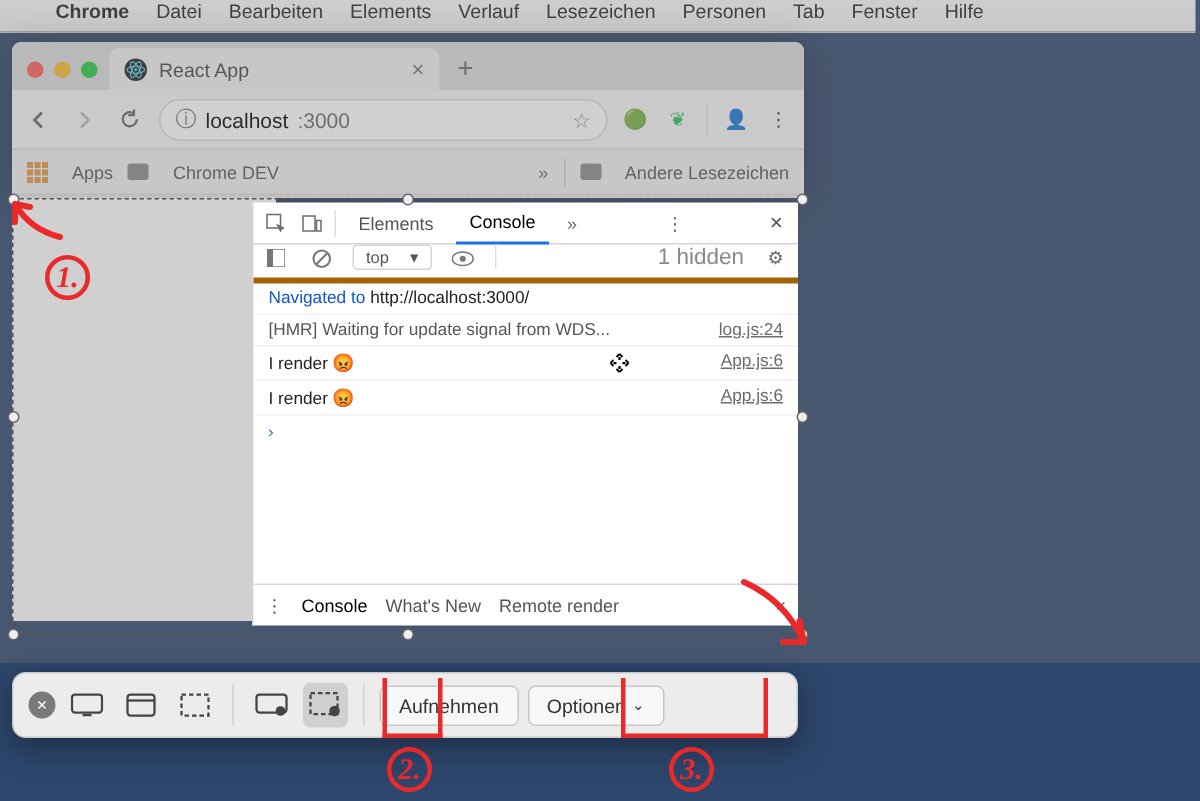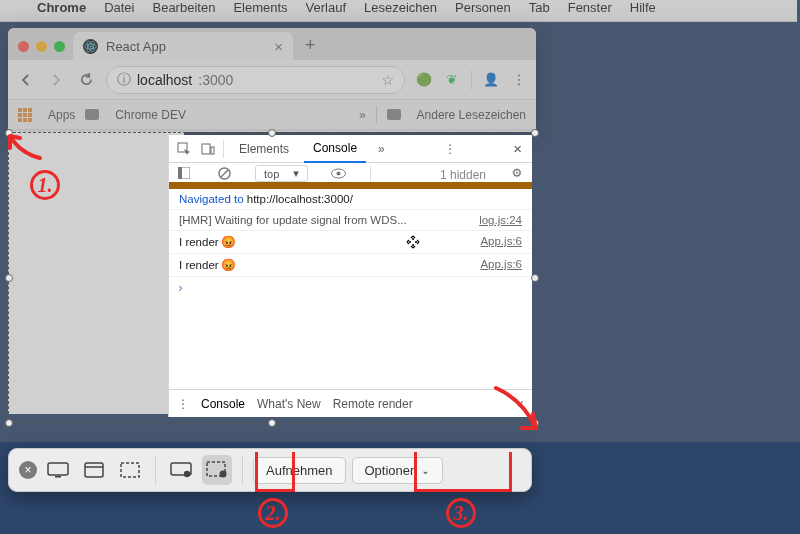--- a/index.html
+++ b/index.html
@@ -51,23 +51,23 @@
   .h-tc{top:-4px;left:calc(50% - 4px)}.h-bc{bottom:-4px;left:calc(50% - 4px)}.h-ml{top:calc(50% - 4px);left:-4px}.h-mr{top:calc(50% - 4px);right:-4px}
 
   
   .devtools { position:absolute; top:135px; left:168px; width:364px; height:282px; background:#ffffff; z-index:40; font-size:12px; color:#333; border-left:1px solid #d6d6d6; }
   .dt-tabbar { height:28px; border-bottom:1px solid #d5d5d5; display:flex; align-items:center; padding:0 6px; gap:6px; }
   .dt-ico { width:18px;height:18px;color:#6b6b6b;display:flex;align-items:center;justify-content:center; }
   .dt-tab { padding:0 9px; height:28px; display:flex; align-items:center; color:#555; }
   .dt-tab.active { color:#000; border-bottom:2px solid #1a73e8; }
   .dt-more { color:#666; padding:0 6px; }
   .dt-close { margin-left:auto; padding:0 4px; color:#555;}
-  .dt-sub { height:26px; border-bottom:7px solid #a16207; display:flex; align-items:flex-end; padding:0 6px; gap:22px; color:#6a6a6a; }
+  .dt-sub { height:26px; border-bottom:4px solid #a16207; display:flex; align-items:flex-start; padding:0 6px; gap:12px; color:#6a6a6a; }
   .dt-sub .ctx { border:1px solid #d5d5d5; border-radius:3px; padding:1px 8px; font-size:11px; color:#555; display:flex; align-items:center; gap:14px; }
-  .dt-sub .hidden-badge { margin-left:auto; color:#888; font-size:12px;margin-top:12px; }
+  .dt-sub .hidden-badge { margin-left:auto; color:#888; font-size:15px; }
   .dt-log { font-family: Menlo, Consolas, monospace; font-size:11.5px; }
   .dt-row { display:flex; justify-content:space-between; padding:4px 10px; border-bottom:1px solid #f0f0f0; }
   .dt-row .msg { color:#222; }
   .dt-row .nav { color:#1155cc; }
   .dt-row.dim-text .msg { color:#555; }
   .dt-row .src { color:#6b6b6b; text-decoration:underline; }
   .emoji { font-size:12px; }
   .prompt { color:#3777c9; padding:4px 8px; font-family:Menlo,monospace; }
   .dt-drawer { position:absolute; bottom:0; left:0; right:0; height:28px; border-top:1px solid #d5d5d5; display:flex; align-items:center; gap:12px; padding:0 8px; color:#555; font-size:12px; }
   .dt-drawer .dtab.active { color:#000; }

